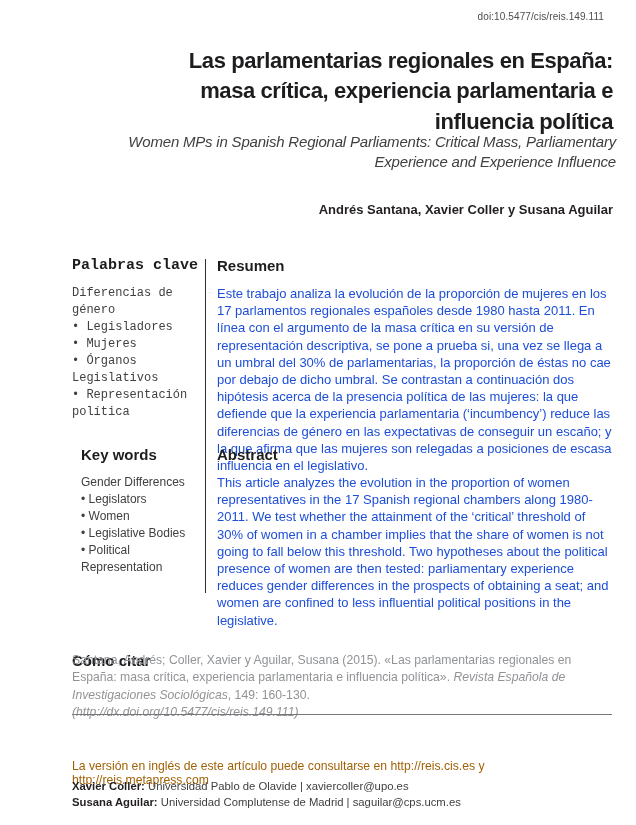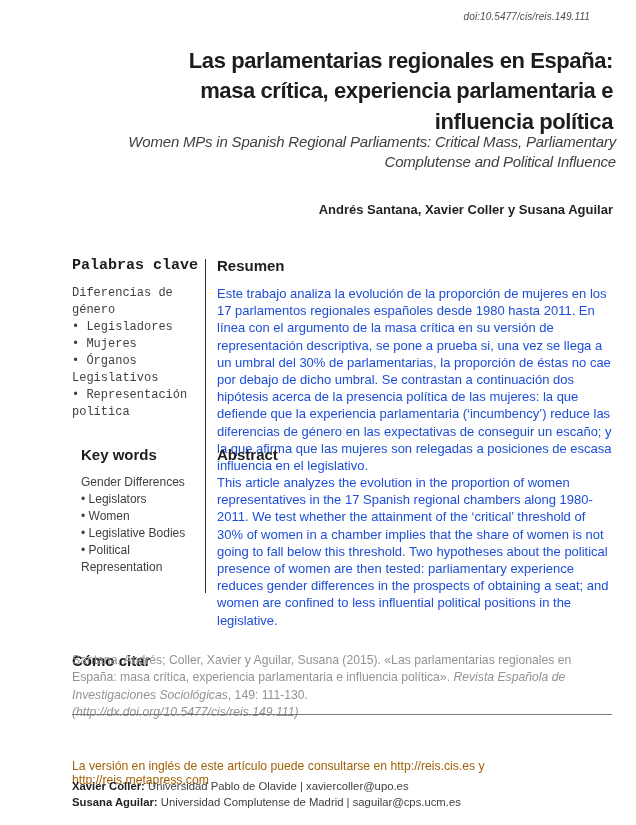--- a/index.html
+++ b/index.html
@@ -2,22 +2,22 @@
 <html><head>
 <meta charset="utf-8">
 <style>
   html,body { margin:0; padding:0; background:#e8e8e8; }
   .page {
     position:relative; width:636px; height:825px; margin:0 auto;
     background:#ffffff; overflow:hidden;
     font-family:"Liberation Sans", sans-serif; color:#231f20;
   }
   .doi {
-    position:absolute; top:11px; right:46px;
-    font-size:10px; color:#4d4d4f; letter-spacing:0.1px;font-style:italic;
+    position:absolute; top:11px; right:32px;
+    font-size:10px; color:#4d4d4f; letter-spacing:0.1px;
   }
   .title {
     position:absolute; top:31px; left:40px; right:23px;
     text-align:right; font-size:22px; font-weight:bold;
     line-height:30.5px; letter-spacing:-0.4px; color:#1d1d1f;
     white-space:pre-line;
   }
   .subtitle {
     position:absolute; top:132px; left:40px; right:20px;
     text-align:right; font-style:italic; font-size:15px;
@@ -64,21 +64,21 @@
 
 <div class="page">
 
   <div class="doi">doi:10.5477/cis/reis.149.111</div>
 
   <h1 class="title">Las parlamentarias regionales en España:
 masa crítica, experiencia parlamentaria e
 influencia política</h1>
 
   <div class="subtitle">Women MPs in Spanish Regional Parliaments: Critical Mass, Parliamentary
-Complutense and Political Influence</div>
+Experience and Experience Influence</div>
 
   <div class="authors">Andrés Santana, Xavier Coller y Susana Aguilar</div>
 
   <div class="v-divider"></div>
 
   <div class="kw-col kw1">
     <div class="section-heading">Palabras clave</div>
     <div class="kw-item">Diferencias de género</div>
     <div class="kw-item">• Legisladores</div>
     <div class="kw-item">• Mujeres</div>
@@ -100,21 +100,21 @@
     <div class="kw-item">• Political Representation</div>
   </div>
 
   <div class="body-col abs">
     <div class="section-heading">Abstract</div>
     <div class="body-text">This article analyzes the evolution in the proportion of women representatives in the 17 Spanish regional chambers along 1980-2011. We test whether the attainment of the ‘critical’ threshold of 30% of women in a chamber implies that the share of women is not going to fall below this threshold. Two hypotheses about the political presence of women are then tested: parliamentary experience reduces gender differences in the prospects of obtaining a seat; and women are confined to less influential political positions in the legislative.</div>
   </div>
 
   <div class="section-heading cite-head">Cómo citar</div>
   <div class="cite-body">
-    <span>Santana, Andrés; Coller, Xavier y Aguilar, Susana (2015). «Las parlamentarias regionales en España: masa crítica, experiencia parlamentaria e influencia política». </span><span class="journal">Revista Española de Investigaciones Sociológicas</span><span>, 149: 111-130.</span>
+    <span>Santana, Andrés; Coller, Xavier y Aguilar, Susana (2015). «Las parlamentarias regionales en España: masa crítica, experiencia parlamentaria e influencia política». </span><span class="journal">Revista Española de Investigaciones Sociológicas</span><span>, 149: 160-130.</span>
     <br>
     <a class="cite-url" href="#">(http://dx.doi.org/10.5477/cis/reis.149.111)</a>
   </div>
 
   <div class="h-rule"></div>
 
   <div class="version">La versión en inglés de este artículo puede consultarse en http://reis.cis.es y http://reis.metapress.com</div>
 
   <div class="footer">
     <div class="aff-row"><span class="aff-name">Xavier Coller:</span><span> Universidad Pablo de Olavide | xaviercoller@upo.es</span></div>

